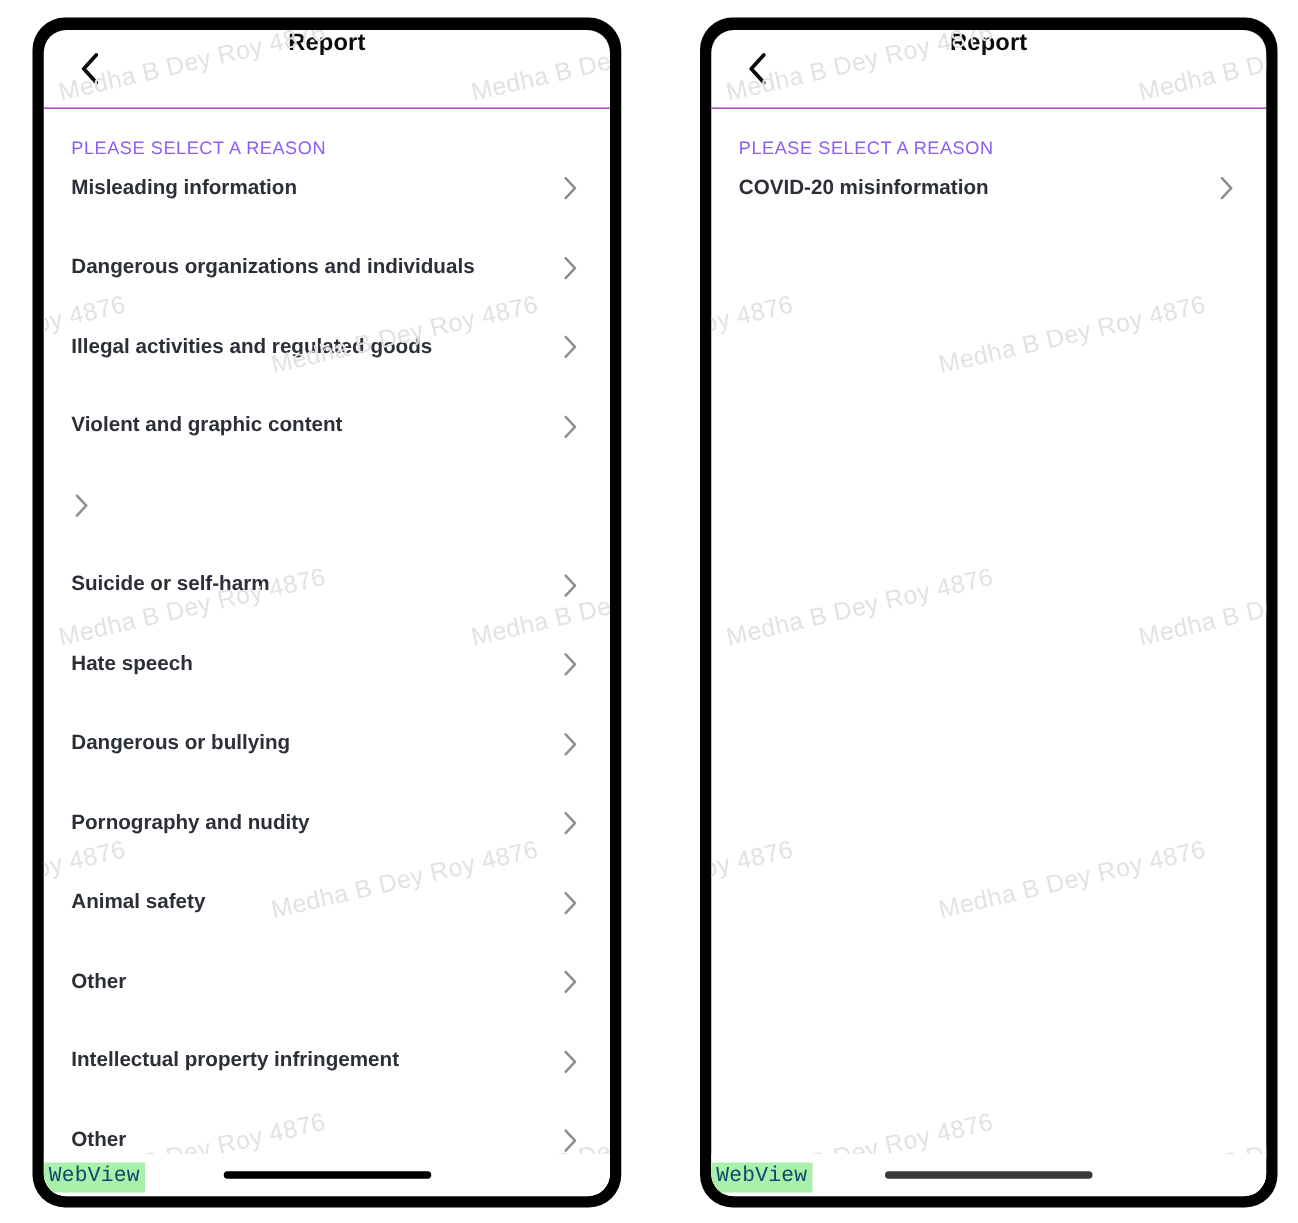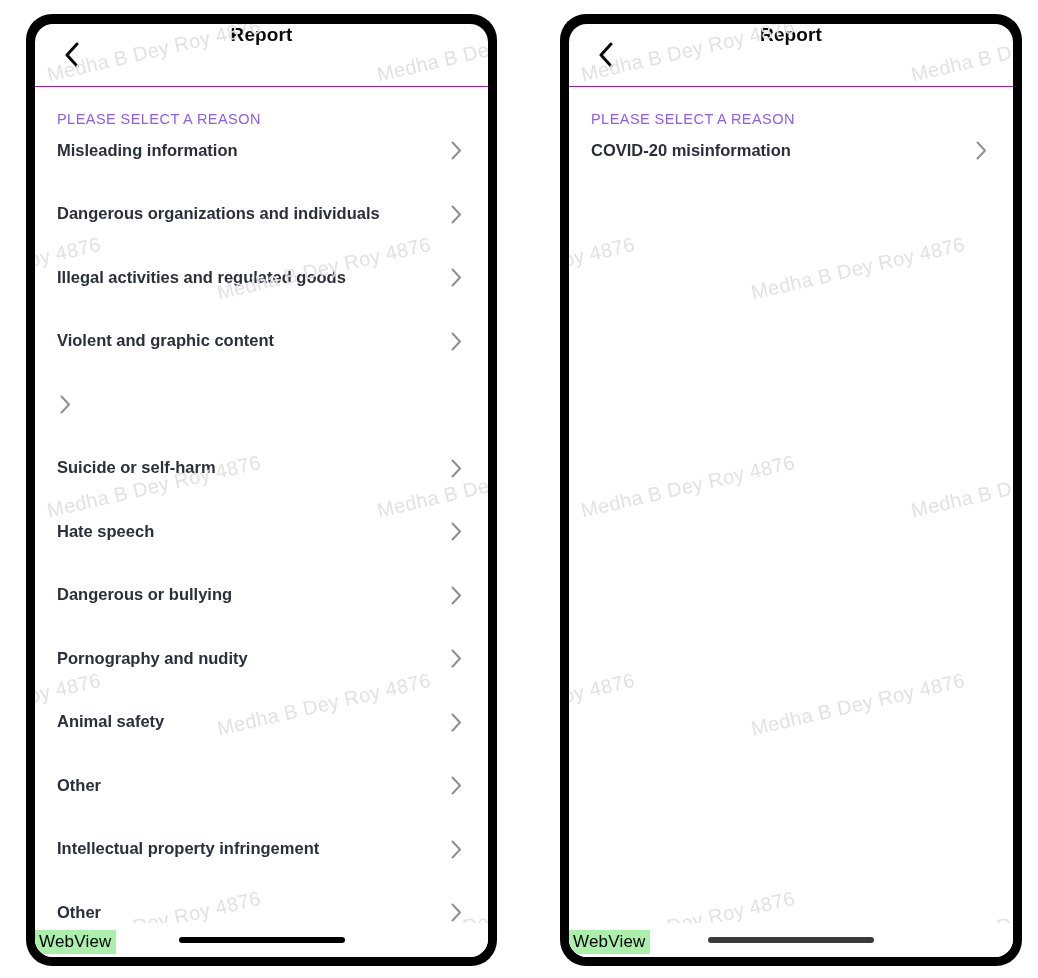--- a/index.html
+++ b/index.html
@@ -139,27 +139,28 @@
     border-radius: 3px;
     background: #000000;
   }
   .phone.right .home-indicator { background: #3a3a3a; }
 
   .webview-badge {
     position: absolute;
     left: 0;
     bottom: 3px;
     background: #aaf0aa;
-    color: #000000;
+    color: #0c4a6e;
     font-size: 17px;
     line-height: 1;
     padding: 3px 4px 4px 4px;
     letter-spacing: 0.2px;
     z-index: 7;
     white-space: nowrap;
+    font-family: Liberation Mono, monospace;
   }
 
   
   .watermark-layer {
     position: absolute;
     inset: 0;
     overflow: hidden;
     pointer-events: none;
     z-index: 4;
   }

